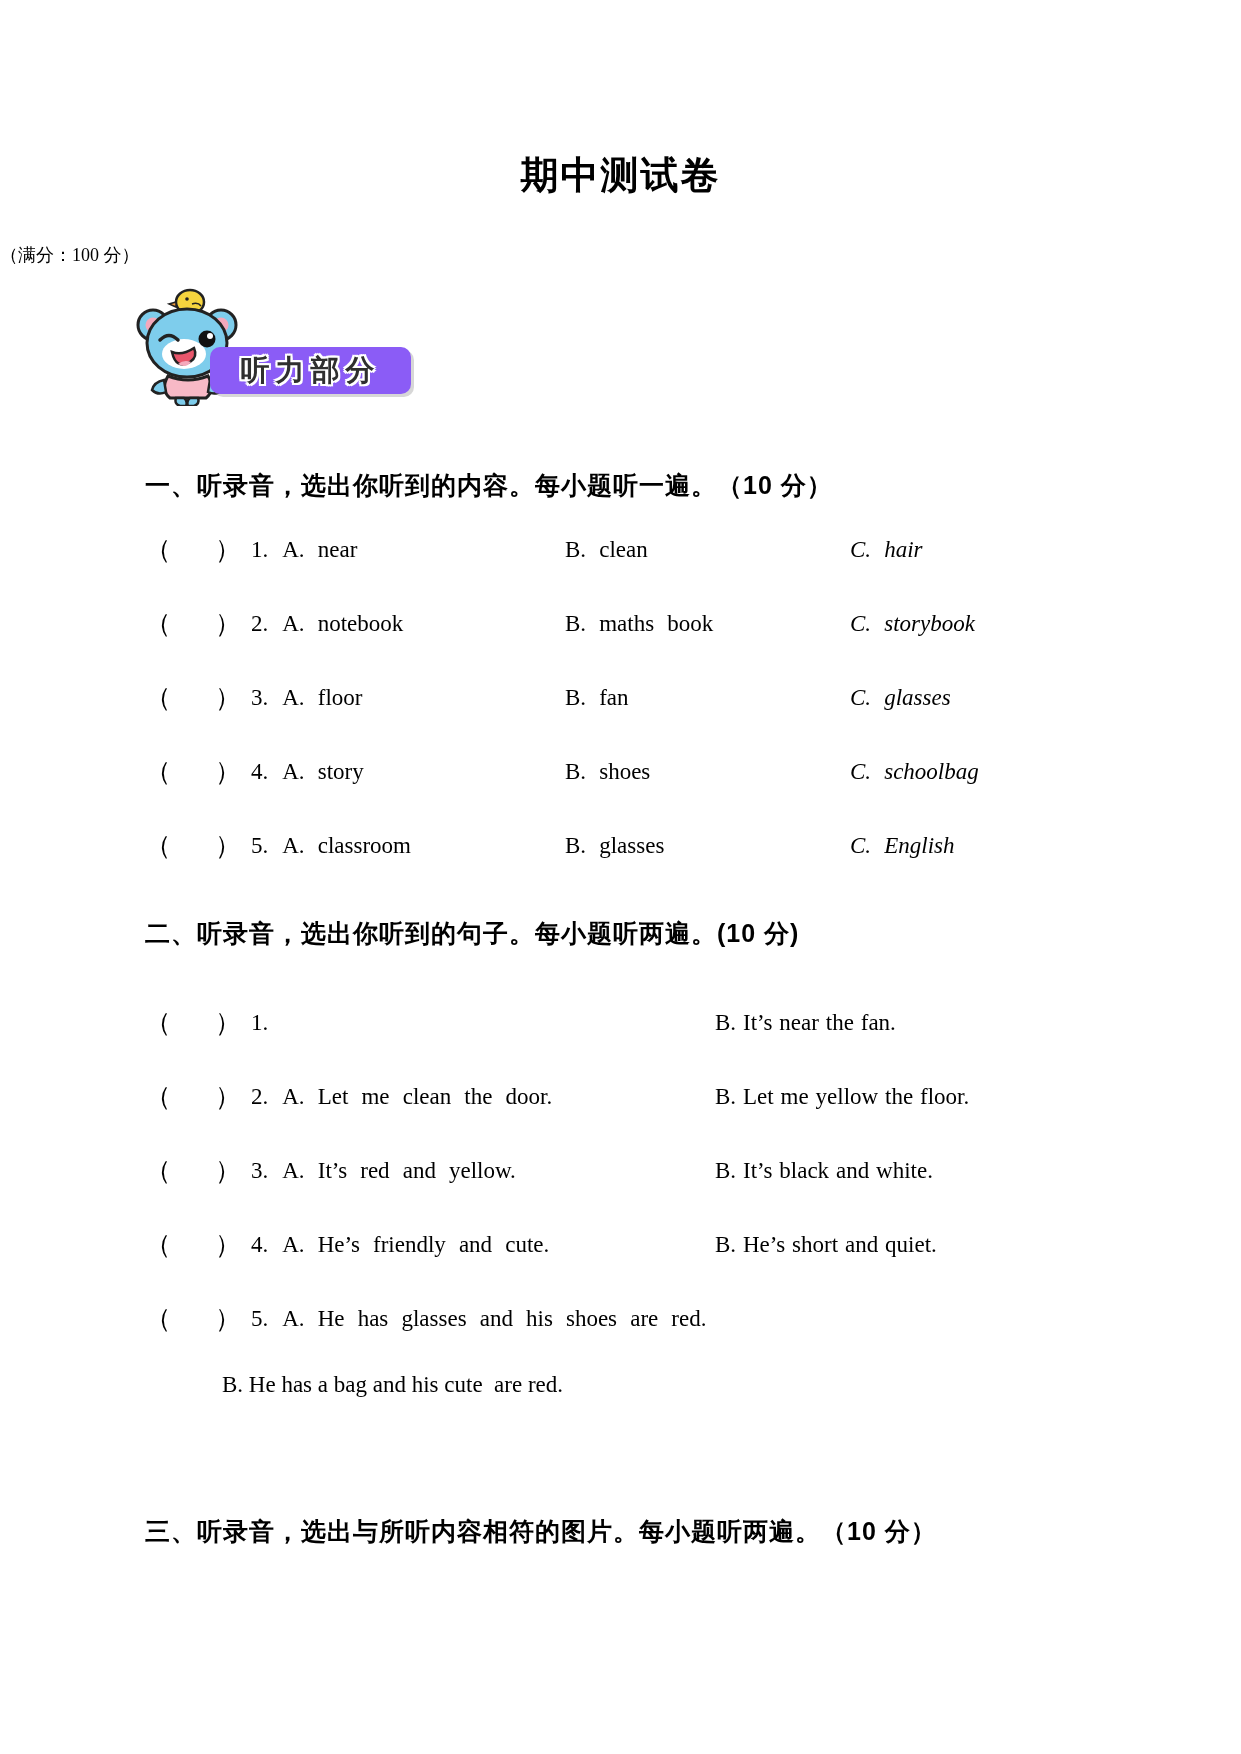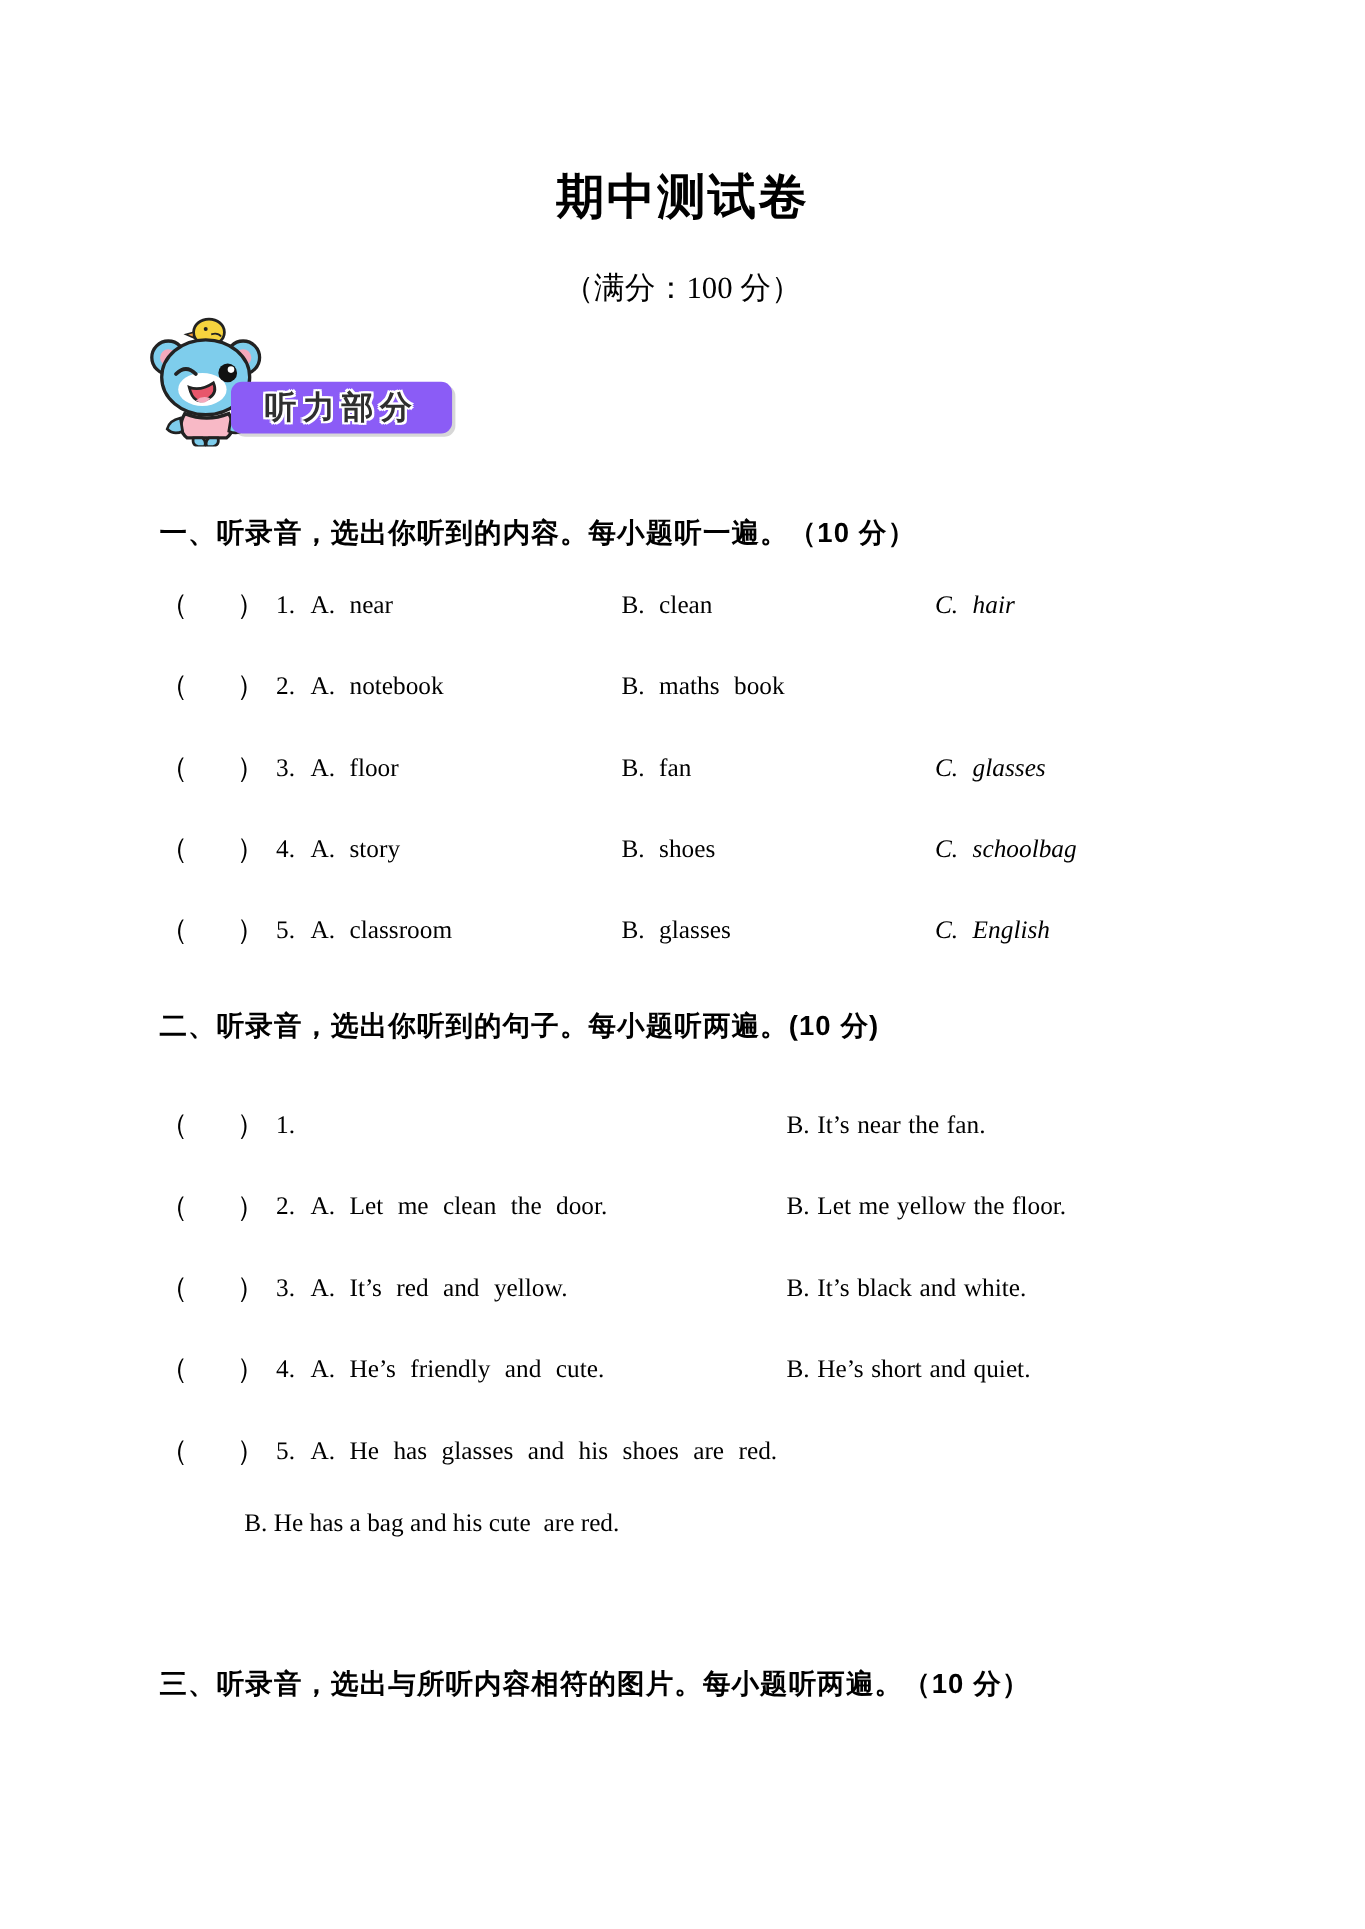--- a/index.html
+++ b/index.html
@@ -9,29 +9,29 @@
     height: 1754px;
     background: #ffffff;
     font-family: "Liberation Serif", serif;
     color: #000000;
     overflow: hidden;
   }
   .page-title {
     position: absolute;
     top: 150px; left: 0; width: 100%;
     text-align: center;
-    font-size: 44px;
+    font-size: 38px;
     font-weight: 700;
     letter-spacing: 2px;
   }
   .subtitle {
     position: absolute;
     top: 243px; left: 0; width: 100%;
-    text-align: center;
-    font-size: 28px;
+    text-align: left;
+    font-size: 18px;
   }
   .mascot {
     position: absolute;
     left: 124px; top: 280px;
     width: 126px; height: 126px;
   }
   .banner {
     position: absolute;
     left: 210px; top: 347px;
     width: 201px; height: 47px;
@@ -159,20 +159,21 @@
 
   <div class="qrow s1" id="s1-r1">
     <div class="cell c1">
       <span class="paren-open">（</span>
         <span class="paren-gap"></span>
         <span class="paren-close">）</span>
       <span class="qnum">2.</span>
       <span class="opt">A. notebook</span>
     </div>
     <div class="cell c2 opt">B. maths book</div>
+    <div class="cell c3 opt">C. storybook</div>
   </div>
 
   <div class="qrow s1" id="s1-r2">
     <div class="cell c1">
       <span class="paren-open">（</span>
         <span class="paren-gap"></span>
         <span class="paren-close">）</span>
       <span class="qnum">3.</span>
       <span class="opt">A. floor</span>
     </div>

